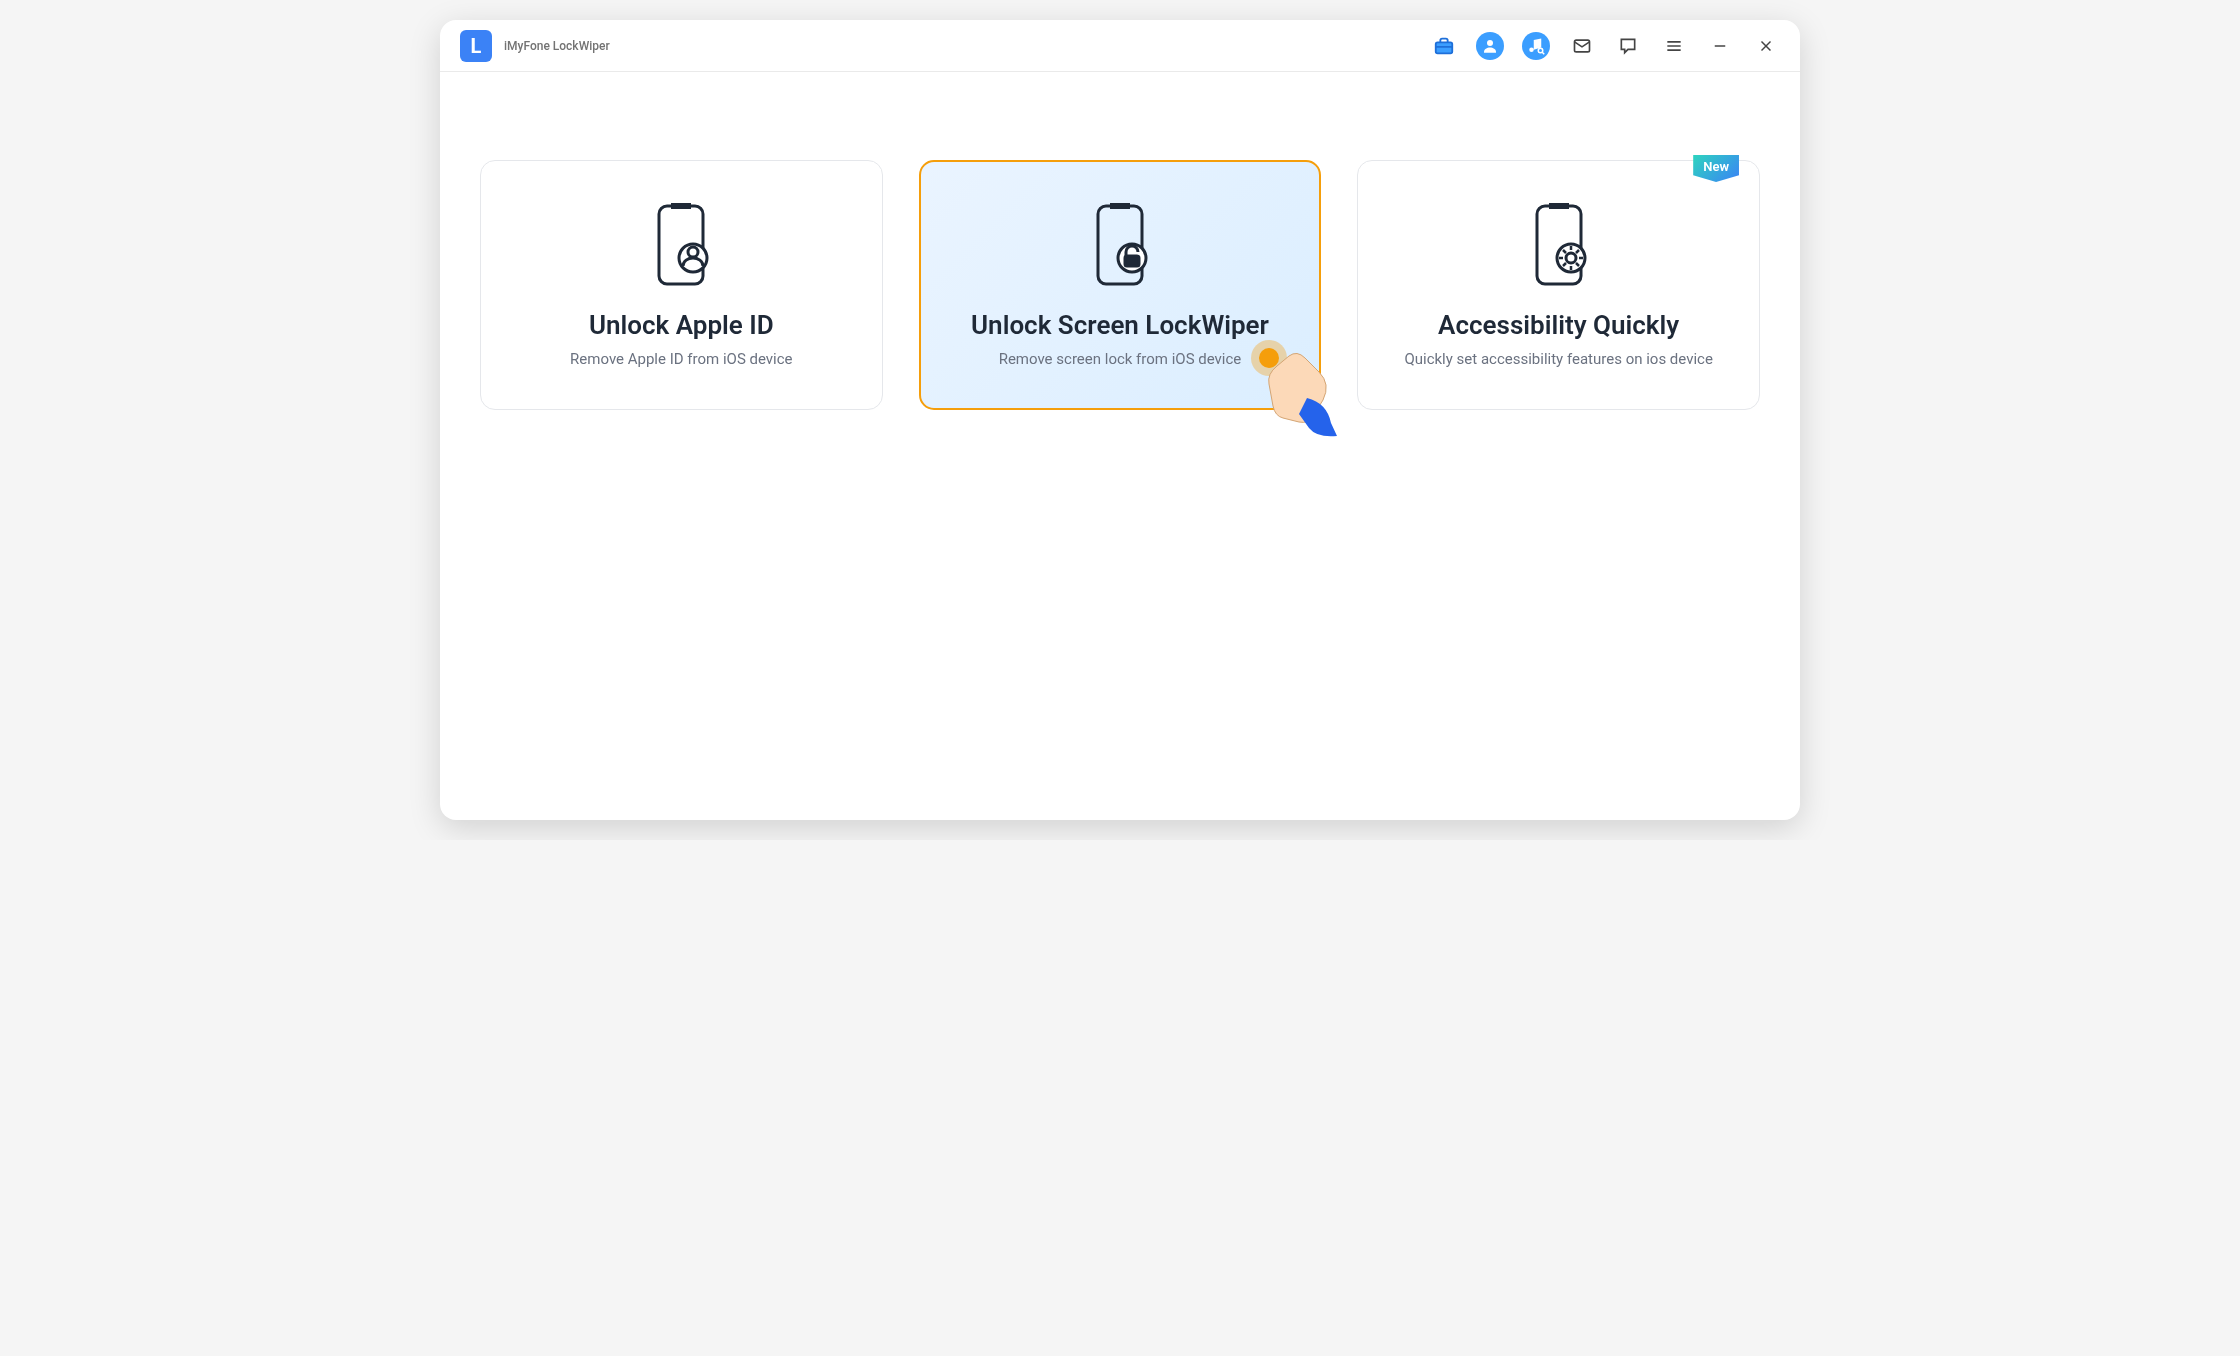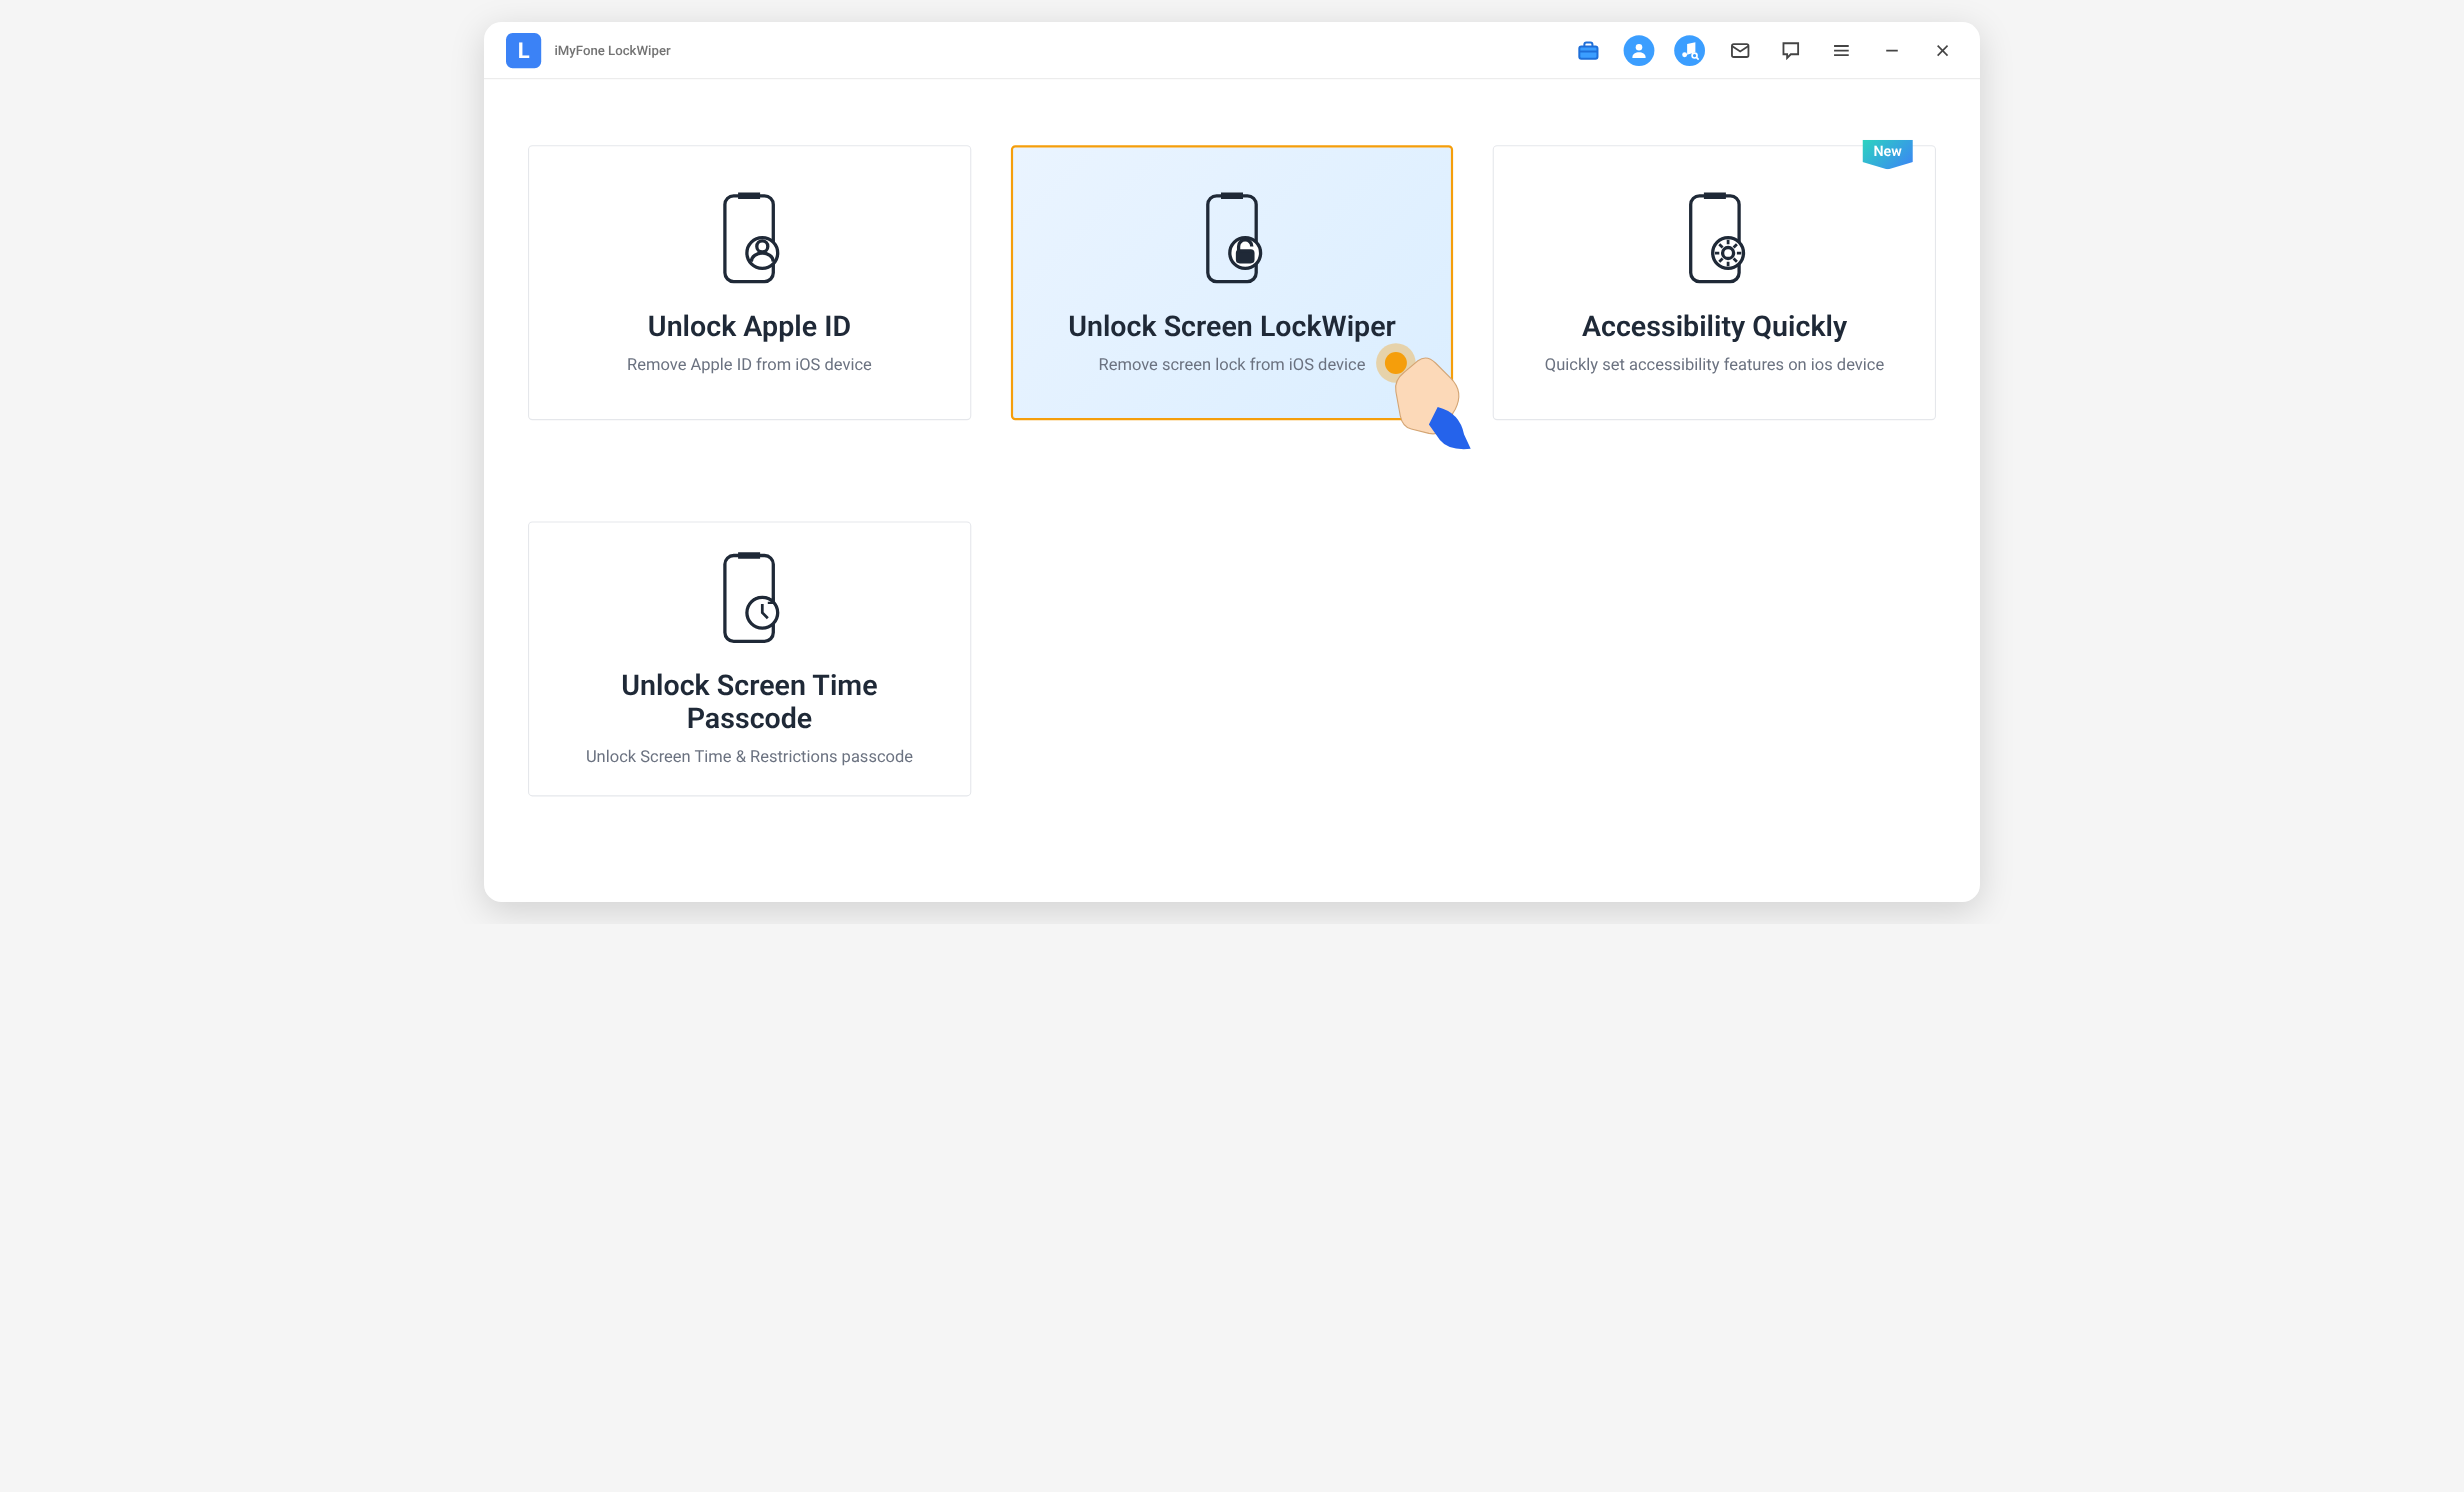--- a/index.html
+++ b/index.html
@@ -75,30 +75,31 @@
   flex: 1;
   padding: 60px 40px 40px;
   display: grid;
   grid-template-columns: repeat(3, 1fr);
   gap: 36px;
   overflow: auto;
 }
 .card {
   position: relative;
   border: 1px solid #e5e7eb;
-  border-radius: 4px;
+  border-radius: 15px;
   height: 250px;
   display: flex;
   flex-direction: column;
   align-items: center;
   justify-content: center;
   padding: 28px;
   cursor: pointer;
   transition: all 0.15s;
   background: #fff;
+  margin-top: 28px;
 }
 .card.selected {
   border: 2px solid #f59e0b;
   background: linear-gradient(135deg, #eaf4ff 0%, #dbeeff 100%);
 }
 .card-icon {
   width: 64px;
   height: 90px;
   margin-bottom: 18px;
   display: flex;
@@ -257,31 +258,17 @@
           <line x1="22" y1="4" x2="42" y2="4" stroke-width="6"></line>
           <circle cx="44" cy="56" r="14" fill="#fff"></circle>
           <circle cx="44" cy="56" r="5"></circle>
           <path d="M44 44v4M44 64v4M32 56h4M52 56h4M36 48l3 3M52 64l-3-3M52 48l-3 3M36 64l3-3" stroke-width="2.5"></path>
         </svg>
       </div>
       <div class="card-title">Accessibility Quickly</div>
       <div class="card-desc">Quickly set accessibility features on ios device</div>
     </div>
 
-    <div class="card">
-      <div class="card-icon">
-        <svg width="64" height="90" viewBox="0 0 64 90" fill="none" stroke="#1f2937" stroke-width="3">
-          <rect x="10" y="4" width="44" height="78" rx="8"></rect>
-          <line x1="22" y1="4" x2="42" y2="4" stroke-width="6"></line>
-          <circle cx="44" cy="56" r="14" fill="#fff"></circle>
-          <path d="M44 48v8l5 5" stroke-width="2.5"></path>
-          <path d="M54 46a14 14 0 00-20 0" fill="none" stroke-width="2"></path>
-          <polyline points="54,42 54,47 49,47" stroke-width="2"></polyline>
-        </svg>
-      </div>
-      <div class="card-title">Unlock Screen Time Passcode</div>
-      <div class="card-desc">Unlock Screen Time &amp; Restrictions passcode</div>
-    </div>
 
 
 
   </div>
 </div>
 
 </body></html>

